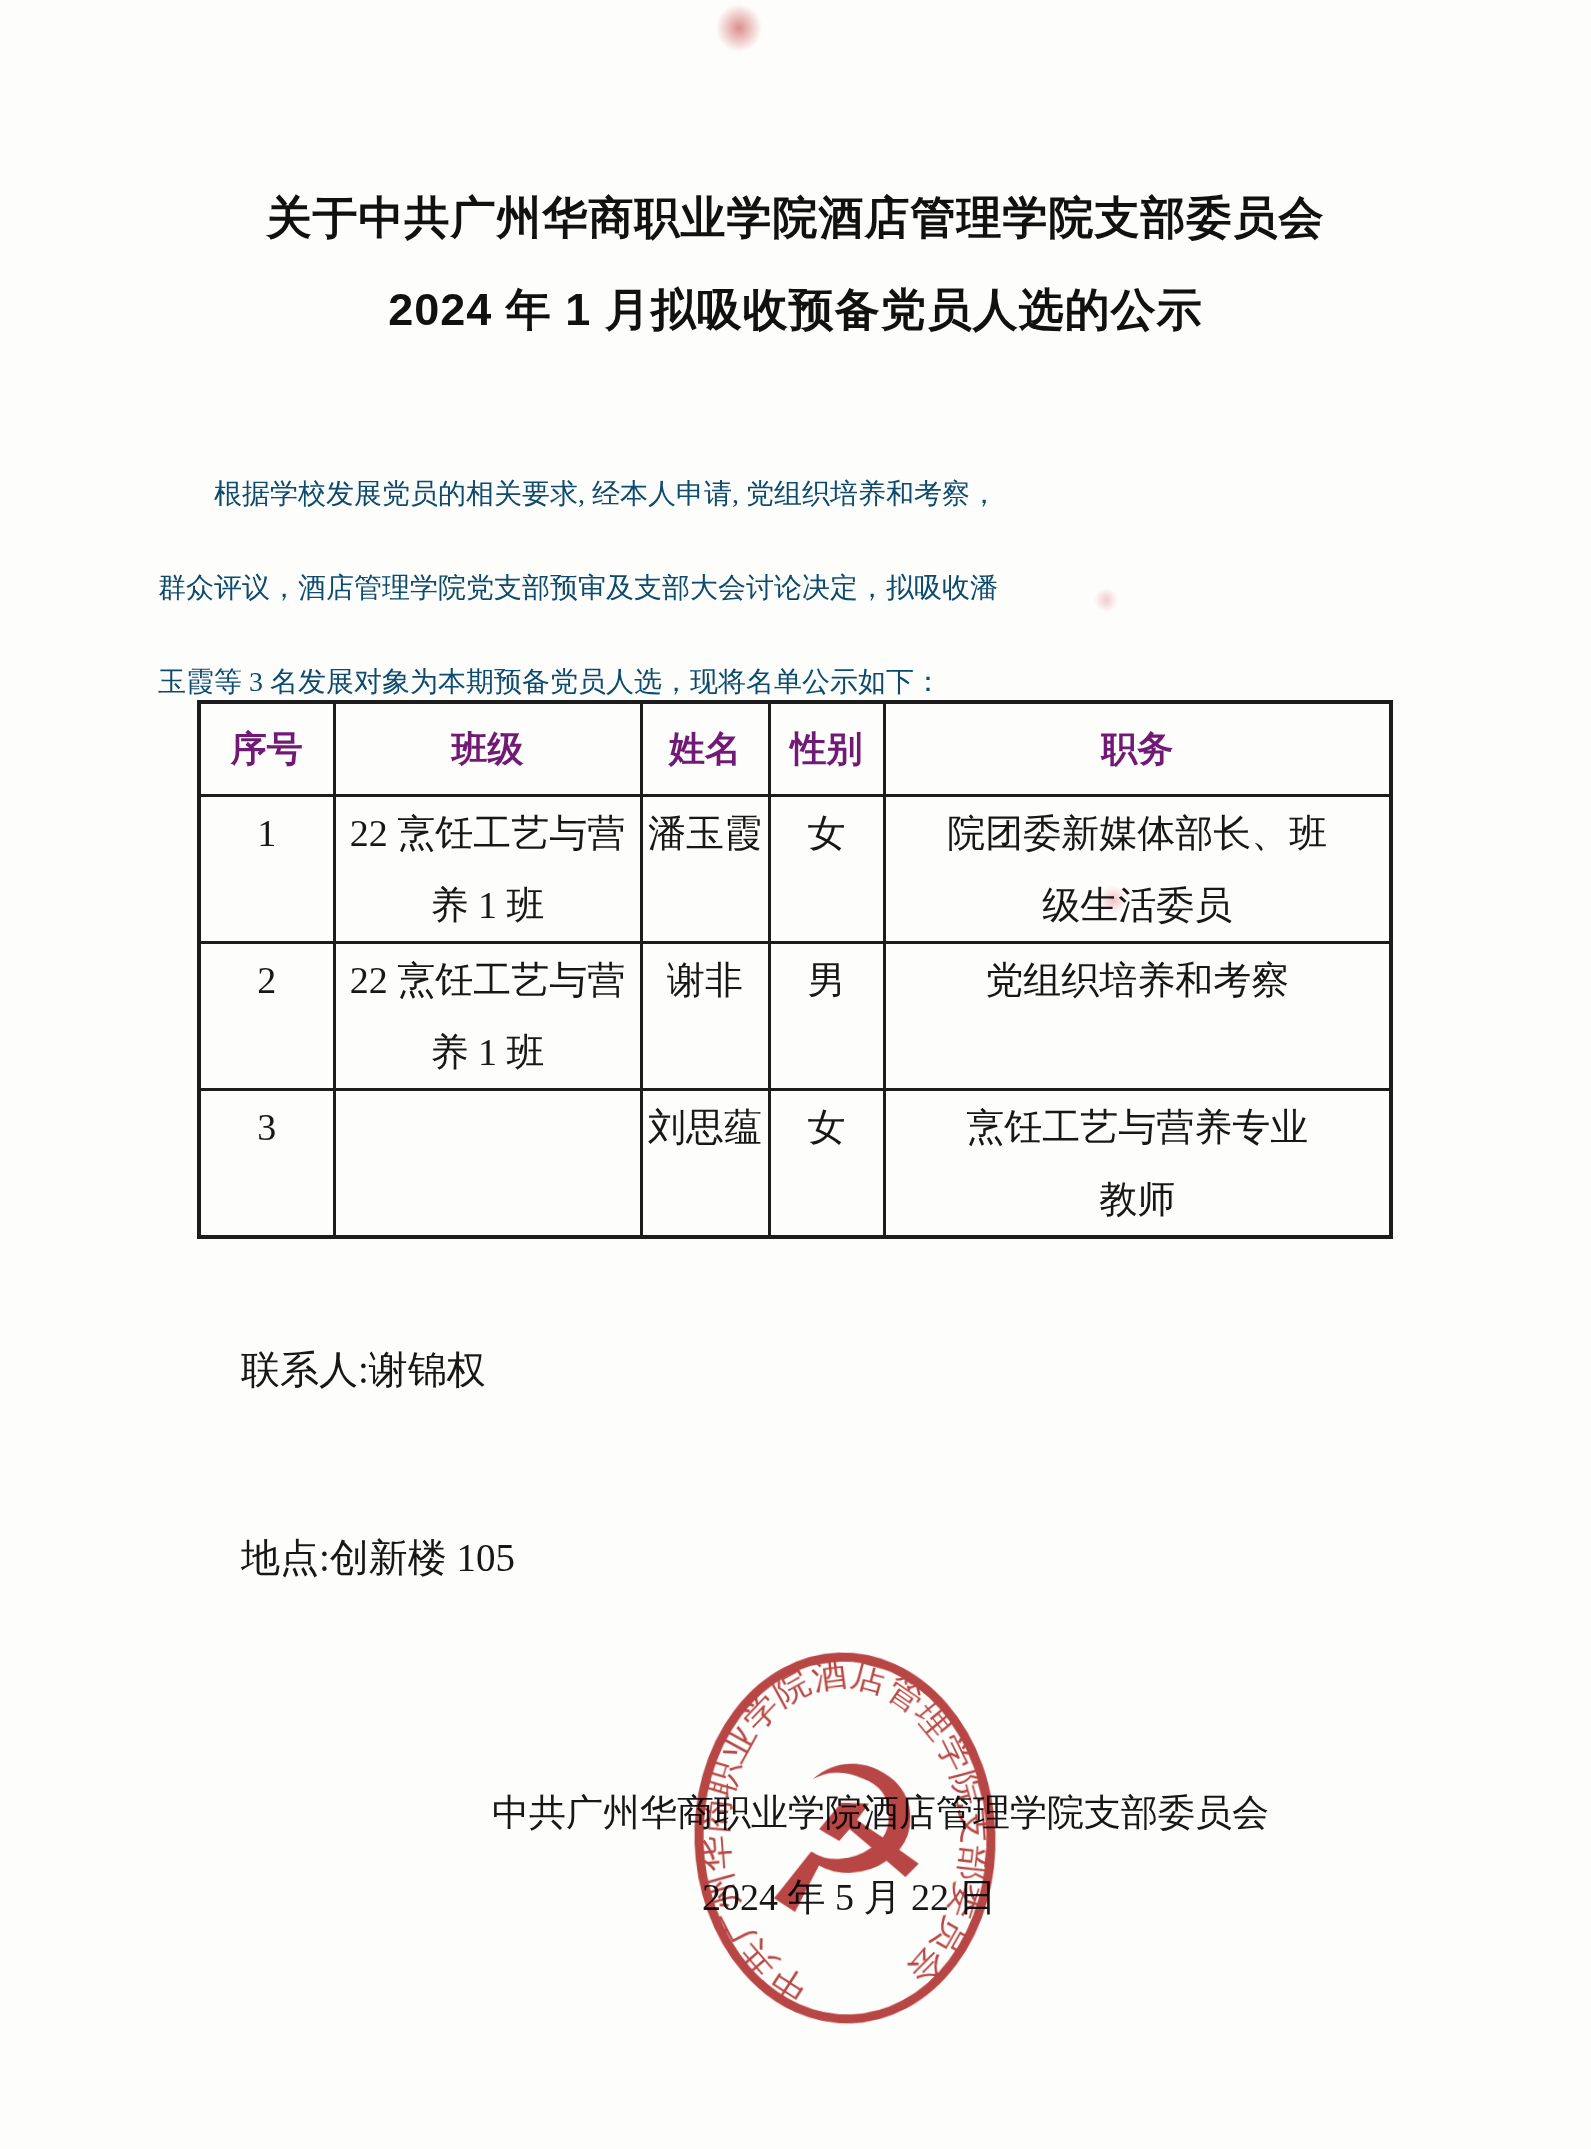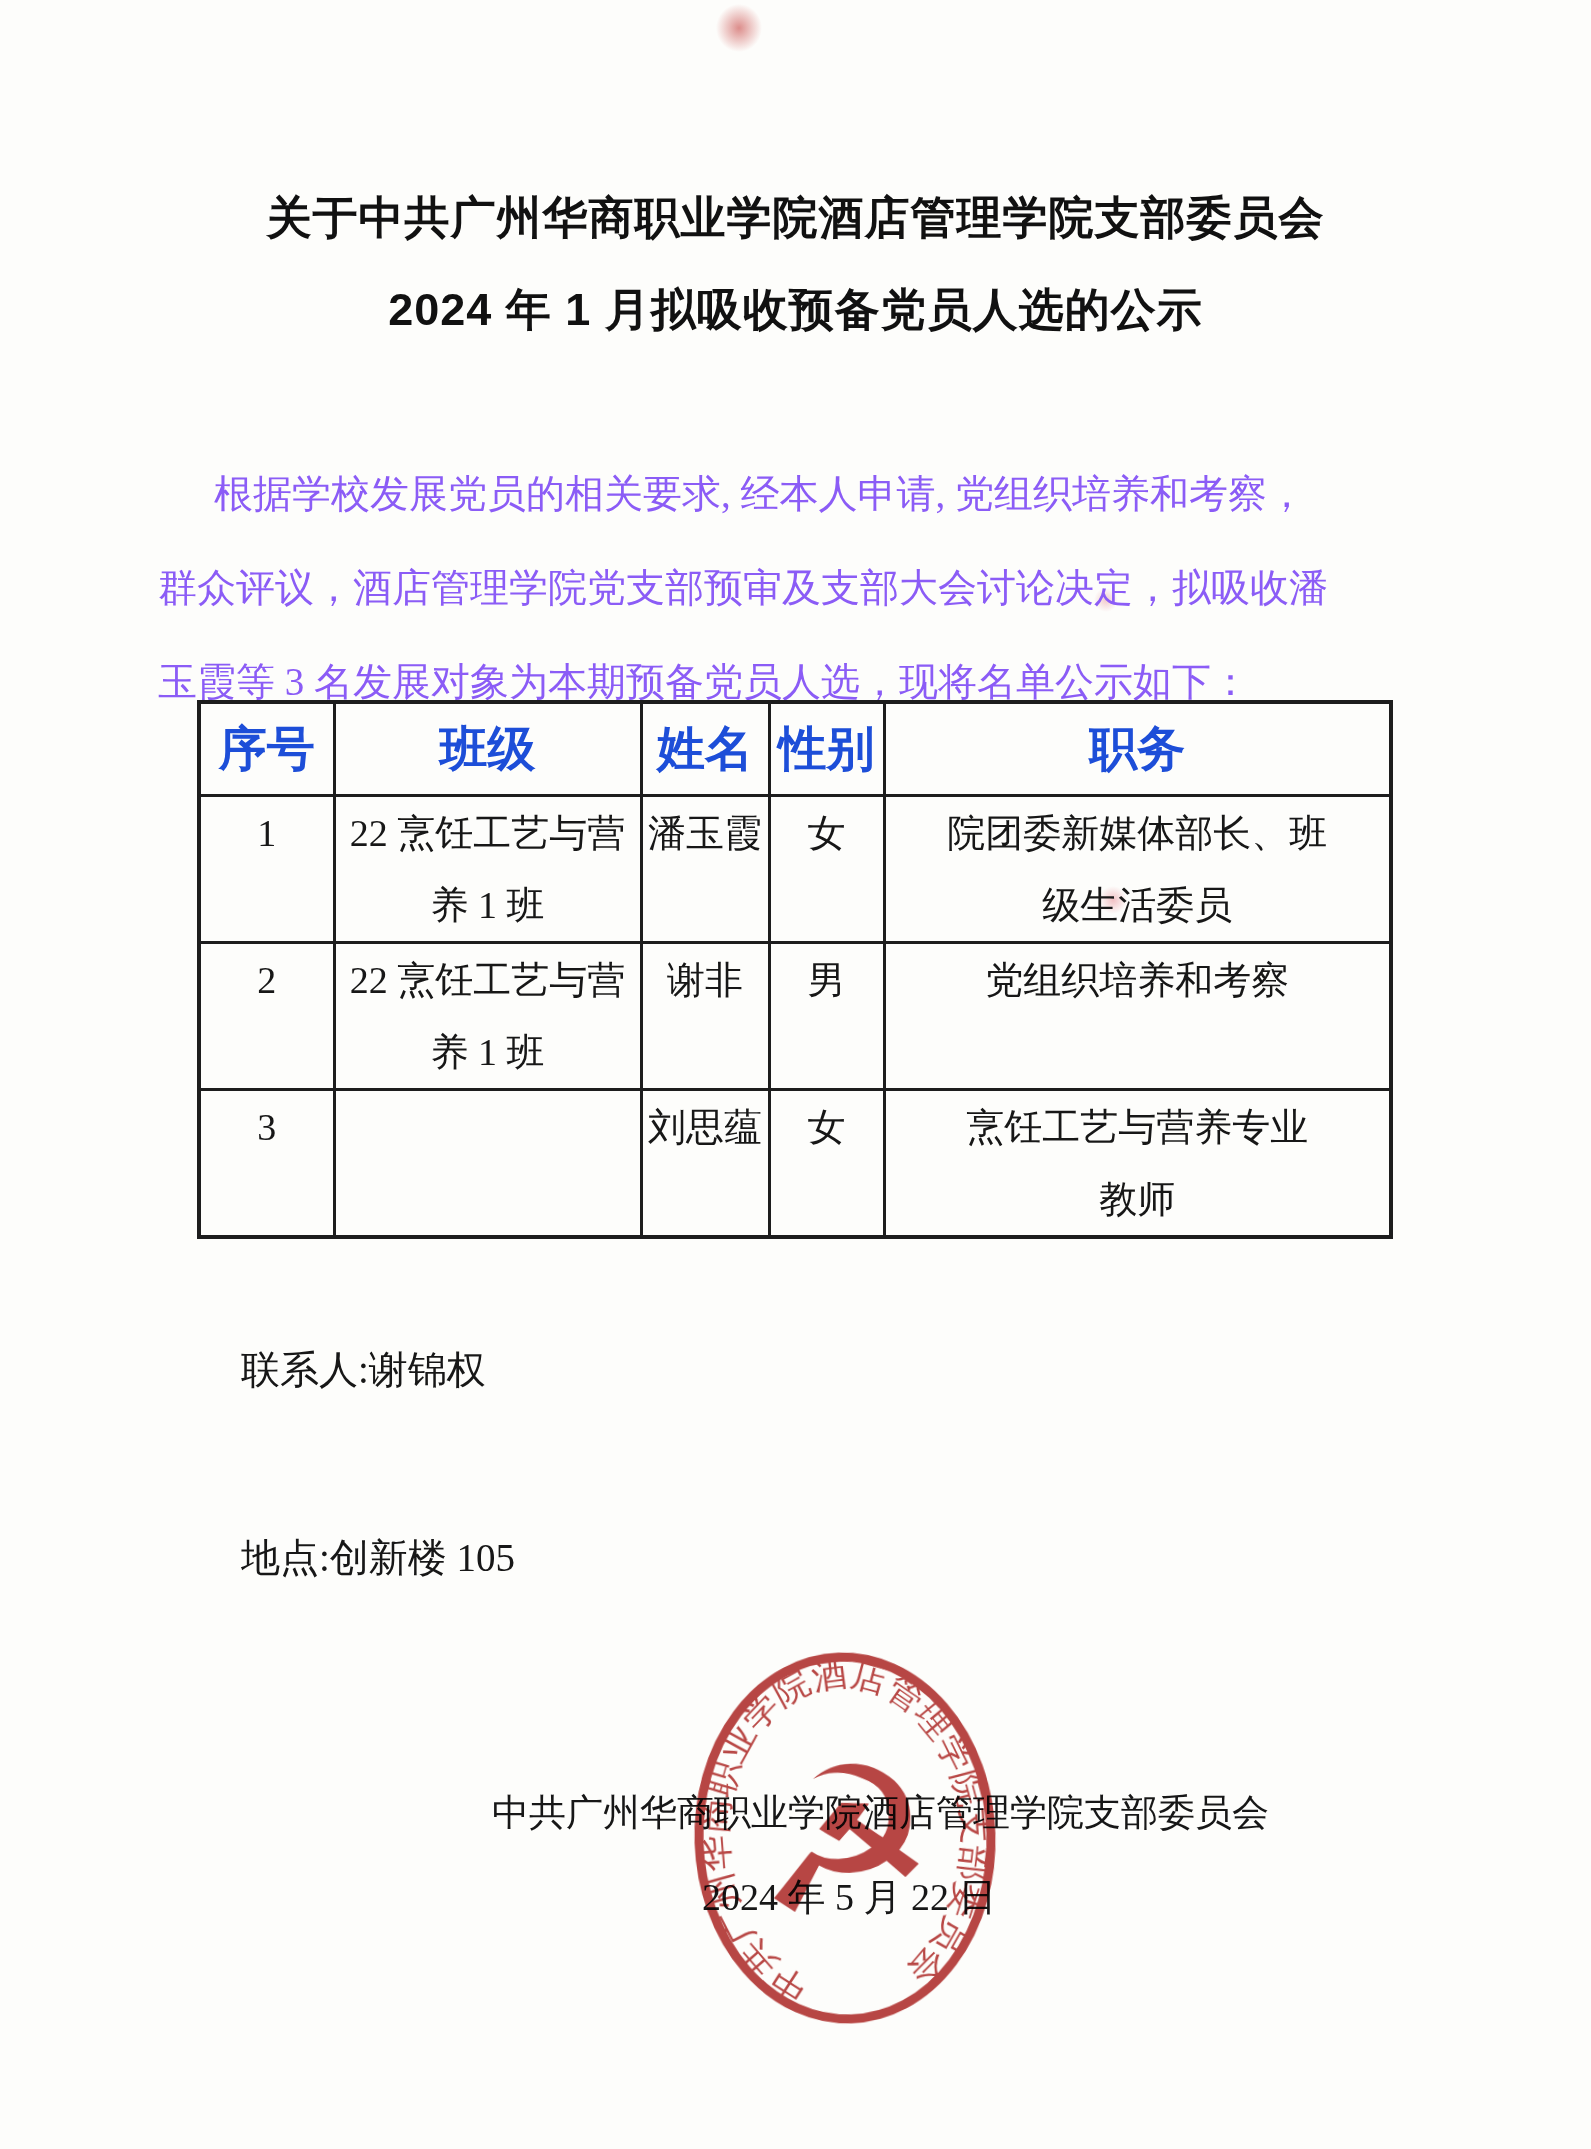--- a/index.html
+++ b/index.html
@@ -12,21 +12,21 @@
   .title {
     position:absolute; left:0; width:100%; text-align:center; margin:0;
     font-family:"Liberation Sans", sans-serif; font-weight:bold;
     font-size:45px; letter-spacing:1px; color:#111;
   }
   .title-l1 { top:188px; }
   .title-l2 { top:280px; }
   
   .para {
     position:absolute; margin:0; white-space:pre-line;
-    font-size:39px; line-height:94px; color:#8b5cf6;
+    font-size:28px; line-height:94px; color:#0c4a6e;
   }
   .para-intro  { left:158px; top:447px;  width:1300px; text-indent:56px; }
   .para-notice { left:158px; top:1154px; width:1310px; text-indent:56px; }
   .contact {
     position:absolute; margin:8px; font-size:39px; line-height:52px; color:#171717;
   }
   .contact-person { left:233px; top:1336px; }
   .contact-phone  { left:233px; top:1430px; }
   .contact-loc    { left:233px; top:1524px; }
   
@@ -35,21 +35,21 @@
     border-collapse:collapse; table-layout:fixed;
     border:4px solid #1d1d1d;
   }
   .roster th, .roster td {
     border:3px solid #1d1d1d; text-align:center; padding:0;
     overflow:hidden;
   }
   .roster thead tr { height:92px; }
   .roster th {
     font-family:"Liberation Sans", sans-serif; font-weight:bold;
-    font-size:48px; color:#1d4ed8; line-height:90px;
+    font-size:36px; color:#701a75; line-height:90px;
   }
   .roster td {
     font-size:38px; vertical-align:top; line-height:72px;
     white-space:pre-line; color:#171717;
   }
   .row-1 { height:135px; }
   .row-2 { height:74px; }
   .row-3 { height:134px; }
   
   .signature { position:absolute; left:492px; top:1788px; margin:0; font-size:37px; color:#171717; }

